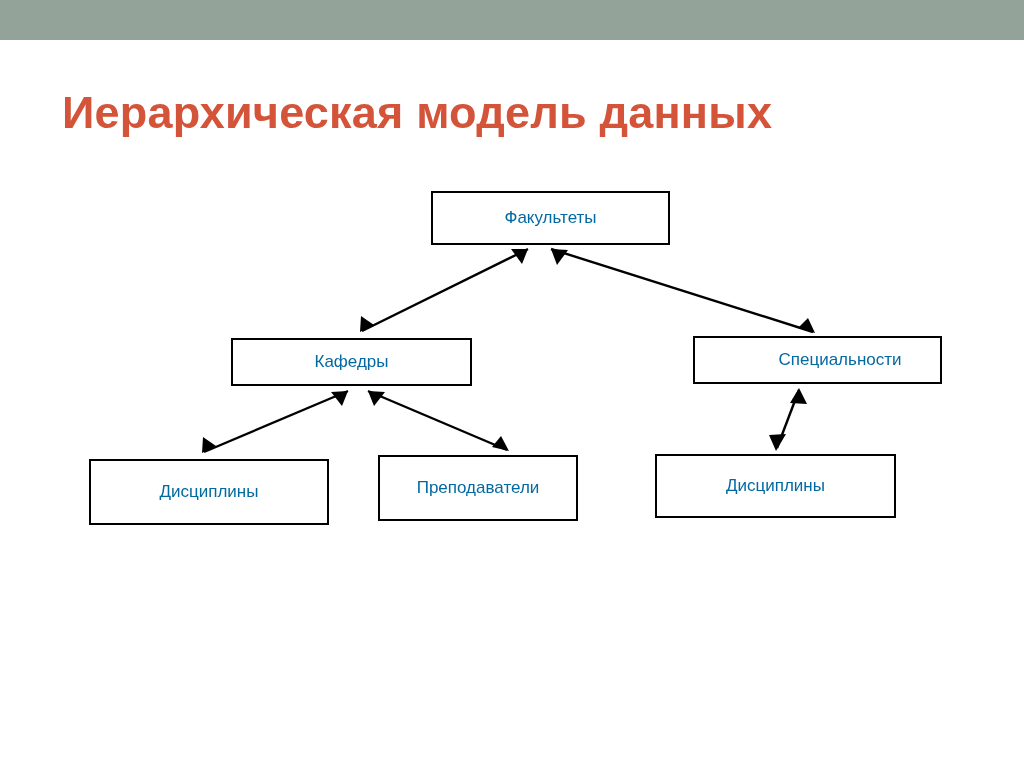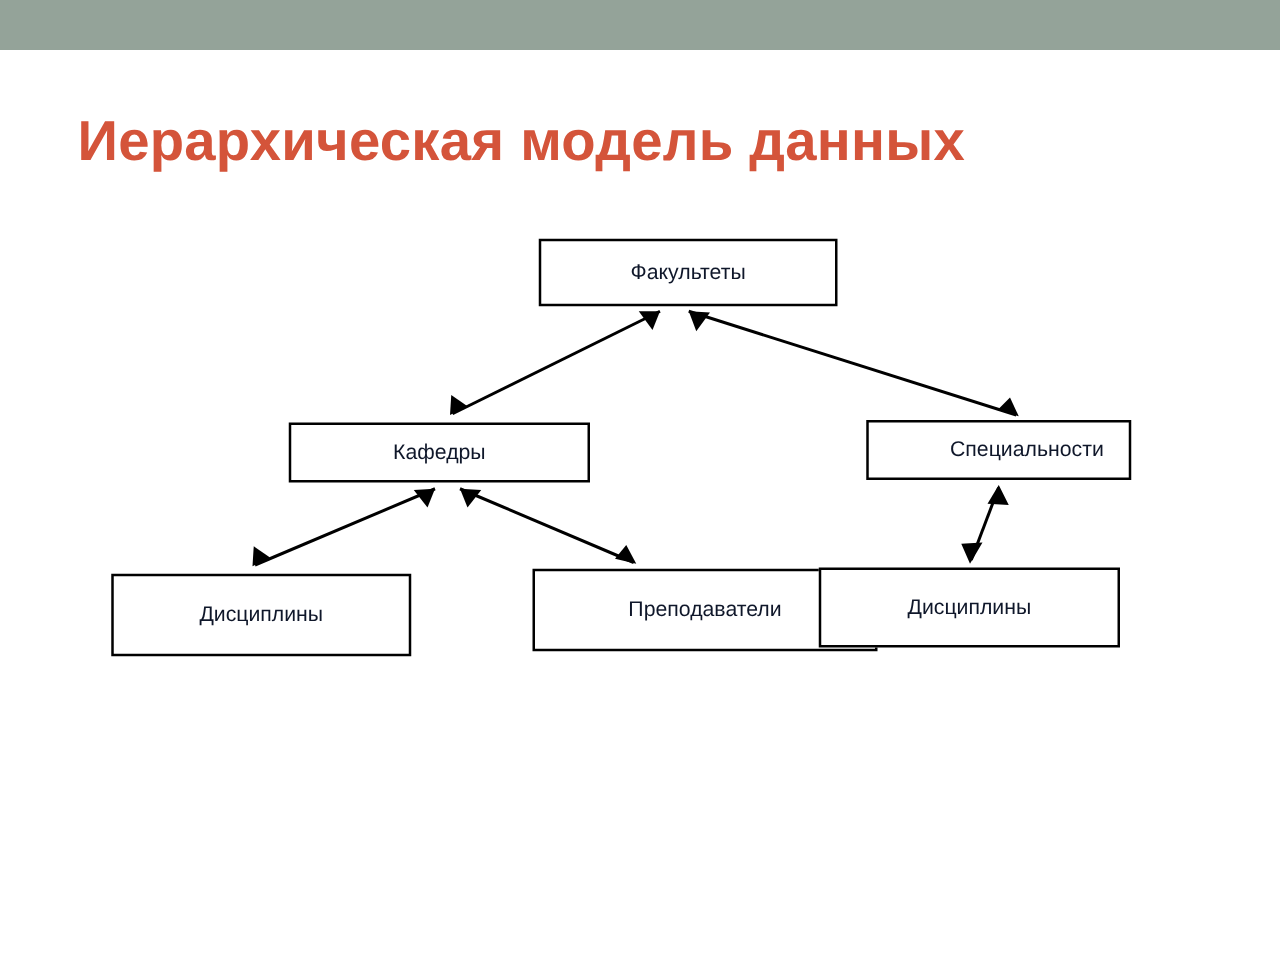--- a/index.html
+++ b/index.html
@@ -73,32 +73,32 @@
     border: 2px solid #000000;
     display: flex;
     align-items: center;
     justify-content: center;
     z-index: 3;
   }
 
   .node-label {
     font-size: 17px;
     line-height: 20px;
-    color: #0f172a;
+    color: #0369a1;
     font-weight: 400;
     white-space: nowrap;
     text-align: left;
   }
 
   
   #node-faculties      { left: 431px; top: 191px; width: 239px; height: 54px; }
   #node-departments    { left: 231px; top: 338px; width: 241px; height: 48px; }
-  #node-specialities   { left: 693px; top: 336px; width: 212px; height: 48px; padding-left: 45px; }
+  #node-specialities   { left: 693px; top: 336px; width: 249px; height: 48px; padding-left: 45px; }
   #node-disciplines-1  { left:  89px; top: 459px; width: 240px; height: 66px; }
-  #node-teachers       { left: 378px; top: 455px; width: 276px; height: 66px; margin-left: 48px; }
+  #node-teachers       { left: 378px; top: 455px; width: 200px; height: 66px; }
   #node-disciplines-2  { left: 655px; top: 454px; width: 241px; height: 64px; }
 </style>
 </head>
 <body>
 
 <div id="slide" style="background: rgb(255, 255, 255);">
 
   <div id="top-band" style="background: rgb(148, 163, 153);"></div>
 
   <div id="slide-title" style="color: rgb(212, 84, 58);">Иерархическая модель данных</div>

